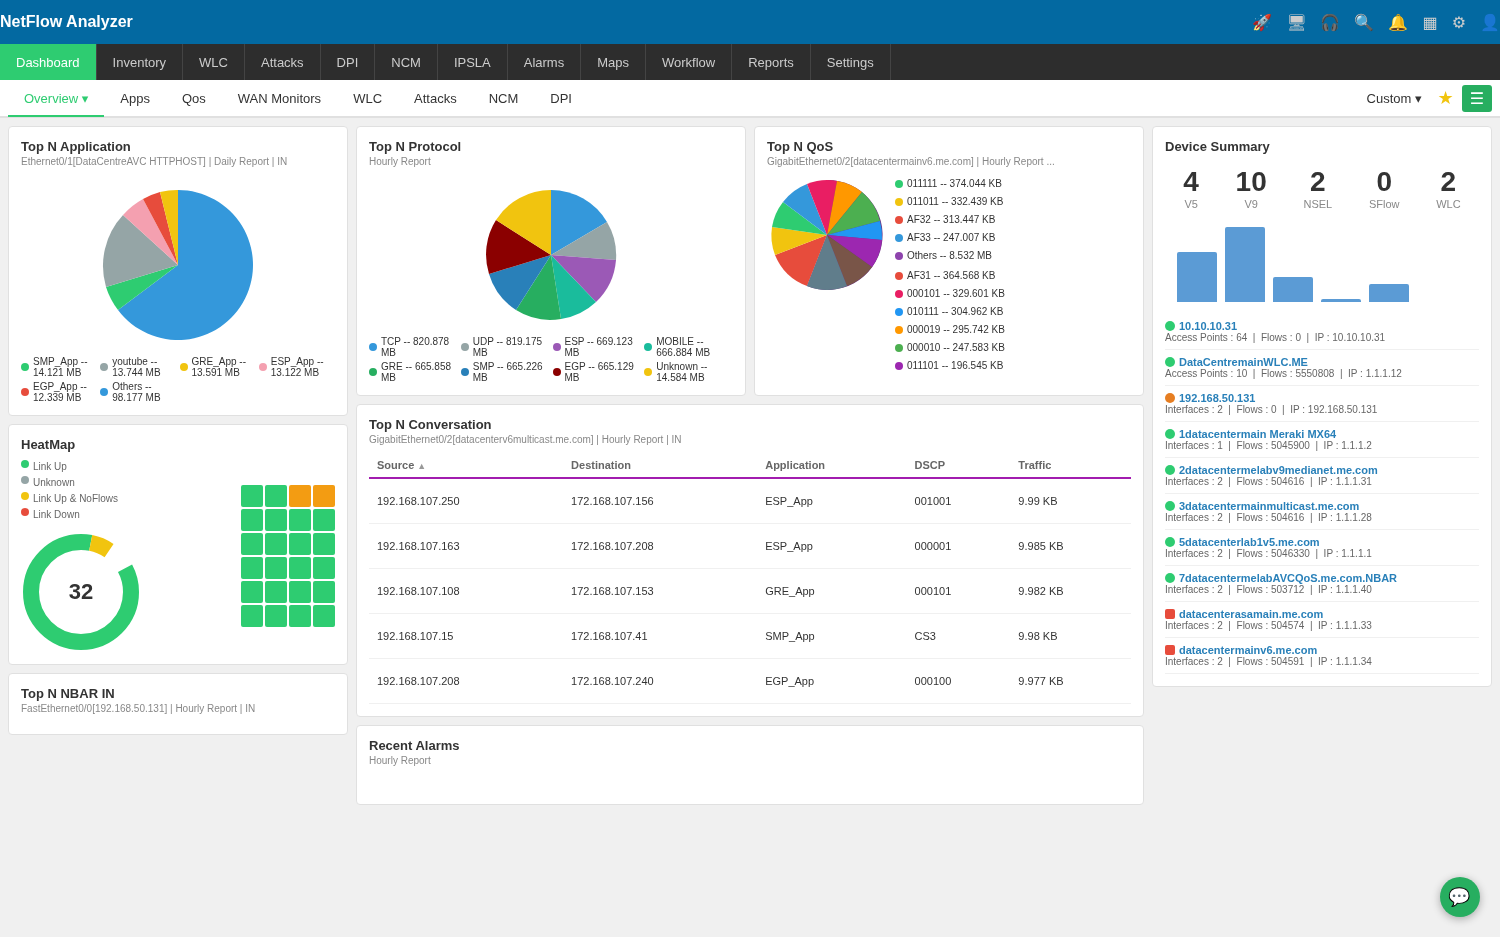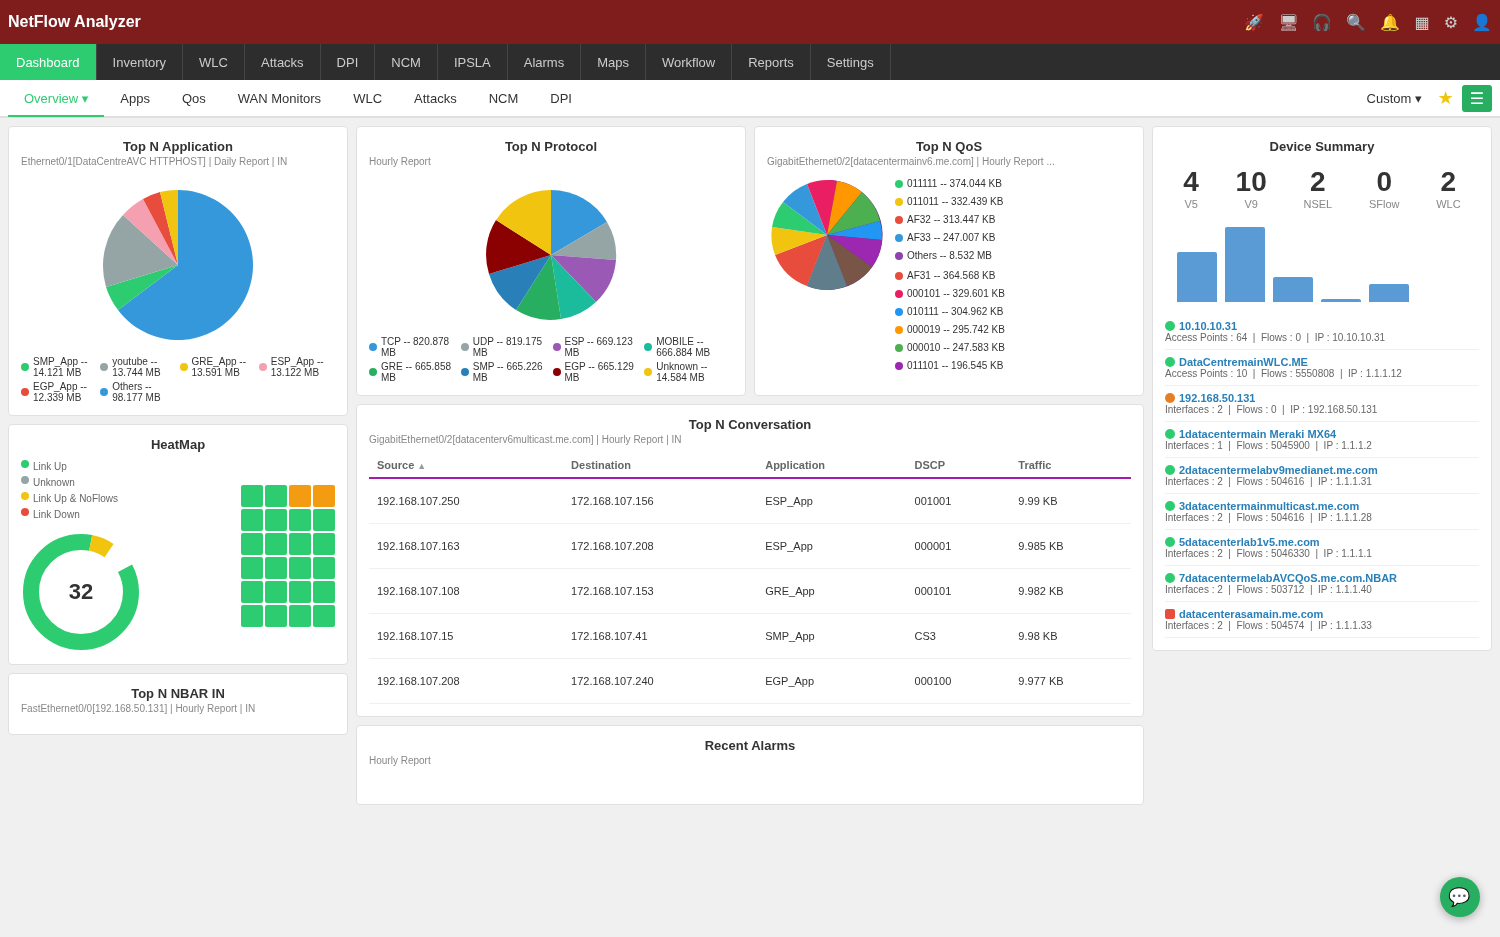--- a/index.html
+++ b/index.html
@@ -1,24 +1,24 @@
 <!DOCTYPE html>
 <html><head>
   <meta charset="utf-8">
   <style>
     * { box-sizing: border-box; margin: 0; padding: 0; }
     body { font-family: Arial, sans-serif; font-size: 12px; background: #f0f0f0; color: #333; }
     
     
     .top-bar {
-      background: #7f1d1d;
+      background: #0369a1;
       color: #fff;
       display: flex;
       align-items: center;
-      padding: 0 8px;
+      padding: 0 0;
       height: 44px;
     }
     .app-title {
       font-size: 16px;
       font-weight: bold;
       color: #fff;
       flex: 1;
     }
     .top-icons {
       display: flex;
@@ -116,21 +116,20 @@
       background: #fff;
       border: 1px solid #e0e0e0;
       border-radius: 4px;
       padding: 12px;
     }
     .card-title {
       font-size: 13px;
       font-weight: bold;
       color: #333;
       margin-bottom: 2px;
-      text-align: center;
     }
     .card-subtitle {
       font-size: 10px;
       color: #888;
       margin-bottom: 8px;
     }
     
     
     .chart-area {
       display: flex;
@@ -738,20 +737,27 @@
           </div>
           <div class="device-info">Interfaces : 2 &nbsp;|&nbsp; Flows : 503712 &nbsp;|&nbsp; IP : 1.1.1.40</div>
         </div>
         <div class="device-item">
           <div class="device-name">
             <span class="status-dot status-red" style="border-radius:2px;"></span>
             <span>datacenterasamain.me.com</span>
           </div>
           <div class="device-info">Interfaces : 2 &nbsp;|&nbsp; Flows : 504574 &nbsp;|&nbsp; IP : 1.1.1.33</div>
         </div>
+        <div class="device-item">
+          <div class="device-name">
+            <span class="status-dot status-red" style="border-radius:2px;"></span>
+            <span>datacentermainv6.me.com</span>
+          </div>
+          <div class="device-info">Interfaces : 2 &nbsp;|&nbsp; Flows : 504591 &nbsp;|&nbsp; IP : 1.1.1.34</div>
+        </div>
       </div>
     </div>
 
   </div>
 
 </div>
 
 <div style="position:fixed; bottom:20px; right:20px; background:#27ae60; color:#fff; width:40px; height:40px; border-radius:50%; display:flex; align-items:center; justify-content:center; font-size:18px; cursor:pointer; box-shadow:0 2px 8px rgba(0,0,0,0.3);">💬</div>
 
 </body></html>

